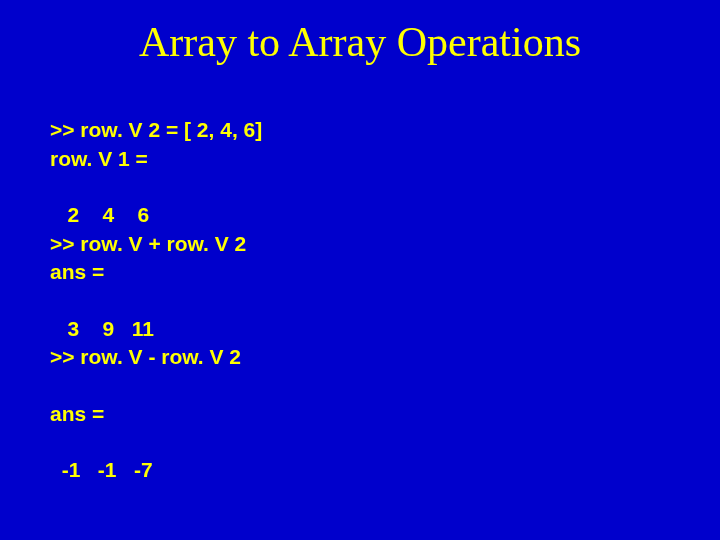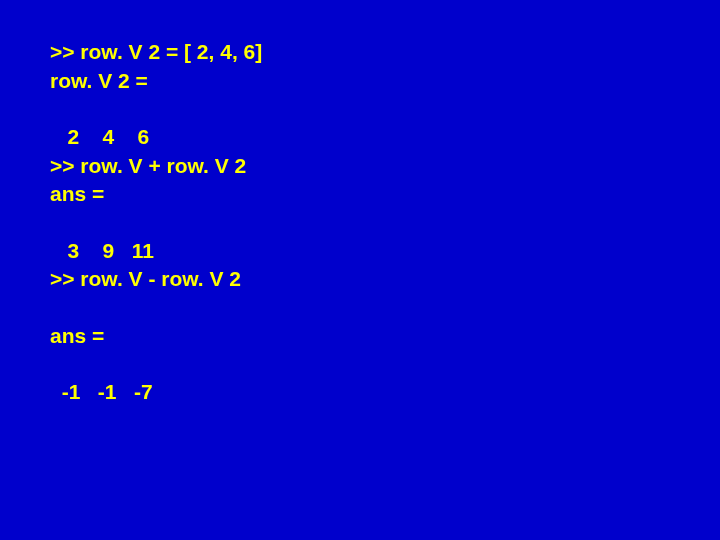--- a/index.html
+++ b/index.html
@@ -33,23 +33,24 @@
     font-weight: bold;
     color: #ffff00;
     line-height: 1.35;
     white-space: pre;
   }
 </style>
 </head>
 <body>
 
 <div class="slide">
+  <h1 class="title">Array to Array Operations</h1>
   <div class="code">
 <span>&gt;&gt; row. V 2 = [ 2, 4, 6]</span>
-<span>row. V 2 =</span>
+<span>row. V 1 =</span>
 <span></span>
 <span>   2    4    6</span>
 <span>&gt;&gt; row. V + row. V 2</span>
 <span>ans =</span>
 <span></span>
 <span>   3    9   11</span>
 <span>&gt;&gt; row. V - row. V 2</span>
 <span></span>
 <span>ans =</span>
 <span></span>

